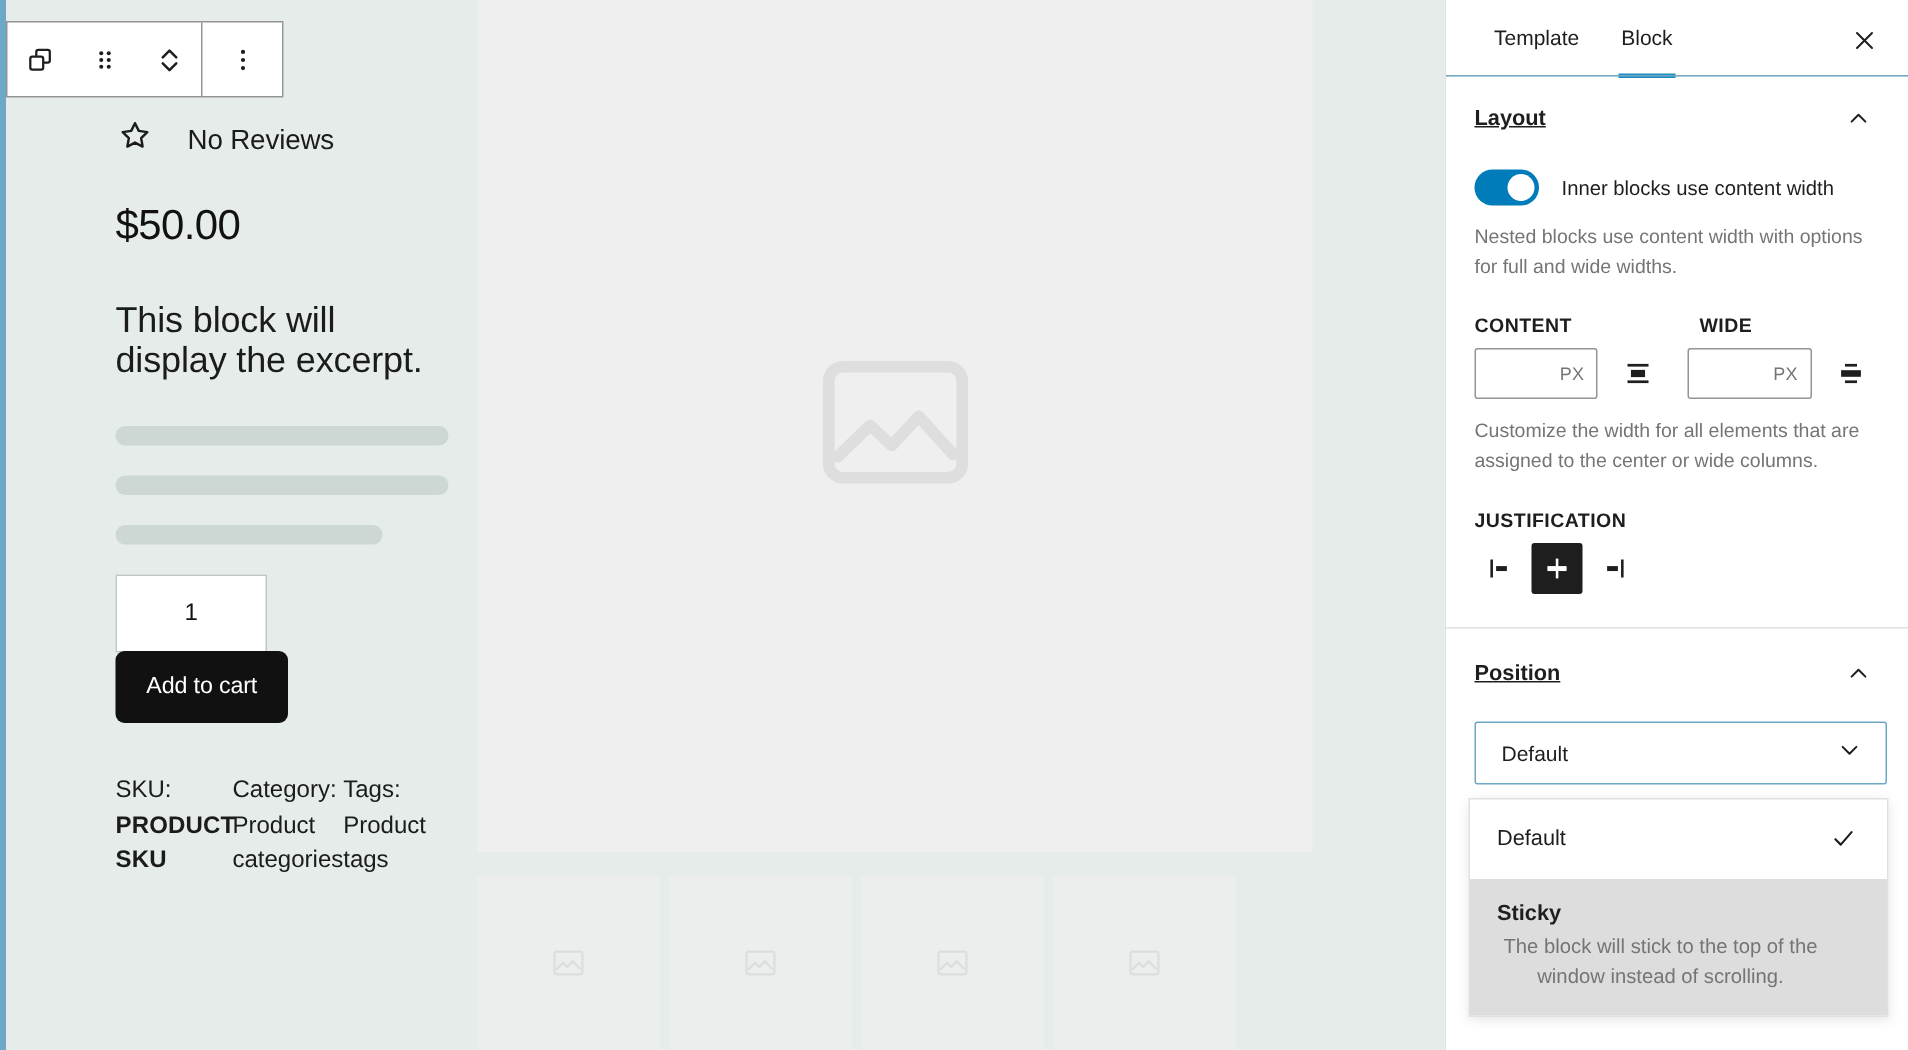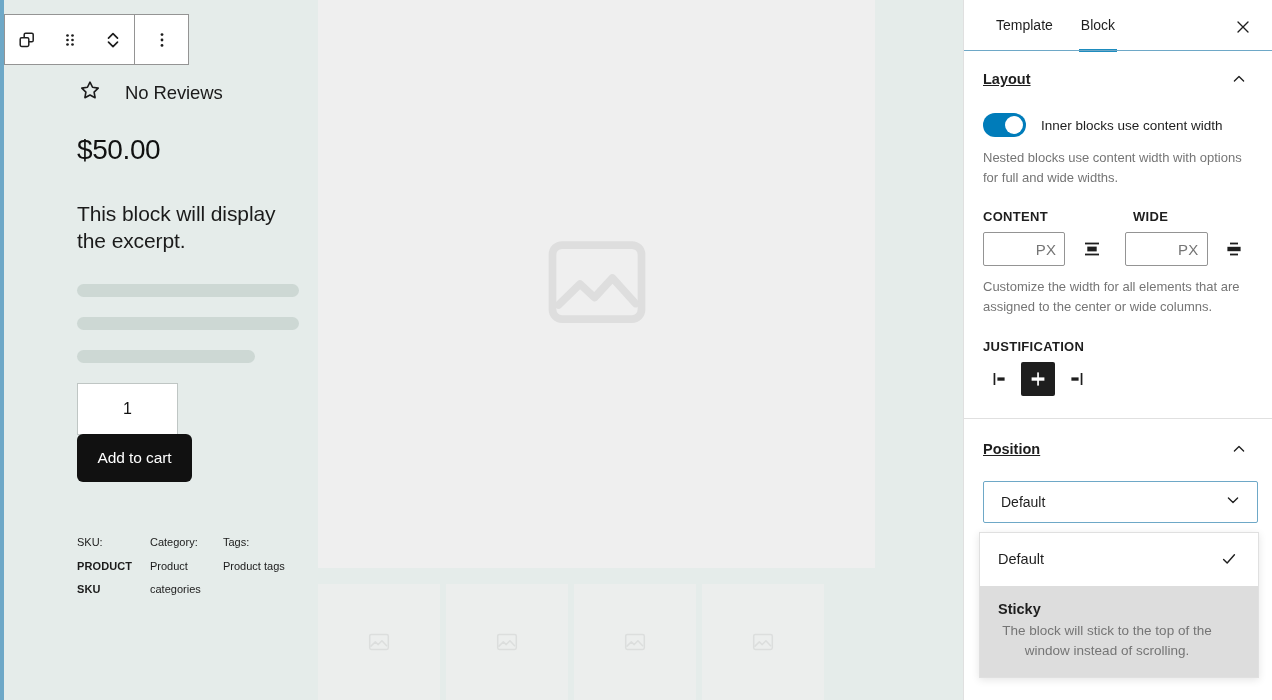--- a/index.html
+++ b/index.html
@@ -44,42 +44,42 @@
   
   .product-col {
     position: absolute; left: 0; top: 0;
     width: 318px; height: 700px;
     padding: 78px 22px 0 77px;
   }
   .reviews-row { display: flex; align-items: center; gap: 22px; height: 30px; }
   .reviews-text { font-size: 18.5px; color: #1b1b1b; letter-spacing: -0.1px; }
   .price { margin-top: 26px; font-size: 28px; font-weight: 400; color: #111; letter-spacing: -0.4px; }
   .excerpt {
-    margin-top: 34px; font-size: 21px; line-height: 27px;
+    margin-top: 34px; font-size: 24px; line-height: 27px;
     color: #1b1b1b; width: 212px; letter-spacing: -0.1px;
   }
   .skeleton { margin-top: 30px; }
   .sk-bar { height: 13px; border-radius: 7px; background: #cdd8d4; margin-bottom: 20px; }
   .sk-bar.w1 { width: 222px; }
   .sk-bar.w2 { width: 222px; }
   .sk-bar.w3 { width: 178px; }
   .qty-input {
     margin-top: 6px; width: 101px; height: 52px;
     background: #ffffff; border: 1px solid #bfc6c4;
     display: flex; align-items: center; justify-content: center;
     font-size: 16px; color: #111;
   }
   .add-cart {
     margin-top: -1px; width: 115px; height: 48px;
     background: #111111; color: #ffffff; border: none; border-radius: 6px;
     font-size: 15.5px; font-family: "Liberation Sans", sans-serif;
     cursor: pointer; letter-spacing: -0.1px;
   }
   .meta-row { display: flex; margin-top: 33px; gap: 0; }
-  .meta-col { width: 78px; font-size: 11px; line-height: 23px; color: #1b1b1b; margin-top: 16px; }
+  .meta-col { width: 78px; font-size: 16px; line-height: 23px; color: #1b1b1b; }
   .meta-col .m-label { color: #1b1b1b; }
   .meta-col .m-value { margin-top: 1px; }
   .meta-col.sku .m-value { font-weight: 700; letter-spacing: 0.1px; }
 
   
   .image-stage {
     position: absolute; left: 318px; top: 0;
     width: 557px; height: 568px;
     background: #efefef;
   }
@@ -152,21 +152,21 @@
     font-size: 13px; font-weight: 600; letter-spacing: 0.3px;
     color: #1e1e1e; text-transform: uppercase;
   }
   .fl-content { width: 150px; }
   .units-row { display: flex; align-items: center; margin-top: 8px; }
   .unit-field {
     width: 88px; height: 34px; border: 1px solid #949494; border-radius: 2px;
     background: #fff; display: flex; align-items: center; justify-content: flex-end;
     padding-right: 8px;
   }
-  .unit-field .px { font-size: 15px; color: #757575; letter-spacing: 0.2px; }
+  .unit-field .px { font-size: 12px; color: #757575; letter-spacing: 0.2px; }
   .align-btn {
     width: 34px; height: 34px; margin-left: 11px; background: none; border: none;
     cursor: pointer; display: flex; align-items: center; justify-content: center;
   }
   .gap-spacer { width: 19px; }
   .just-label { margin-top: 22px; }
   .just-row { display: flex; gap: 4px; margin-top: 8px; margin-bottom: 22px; }
   .just-btn {
     width: 34px; height: 34px; border: none; background: none; border-radius: 2px;
     cursor: pointer; display: flex; align-items: center; justify-content: center;

